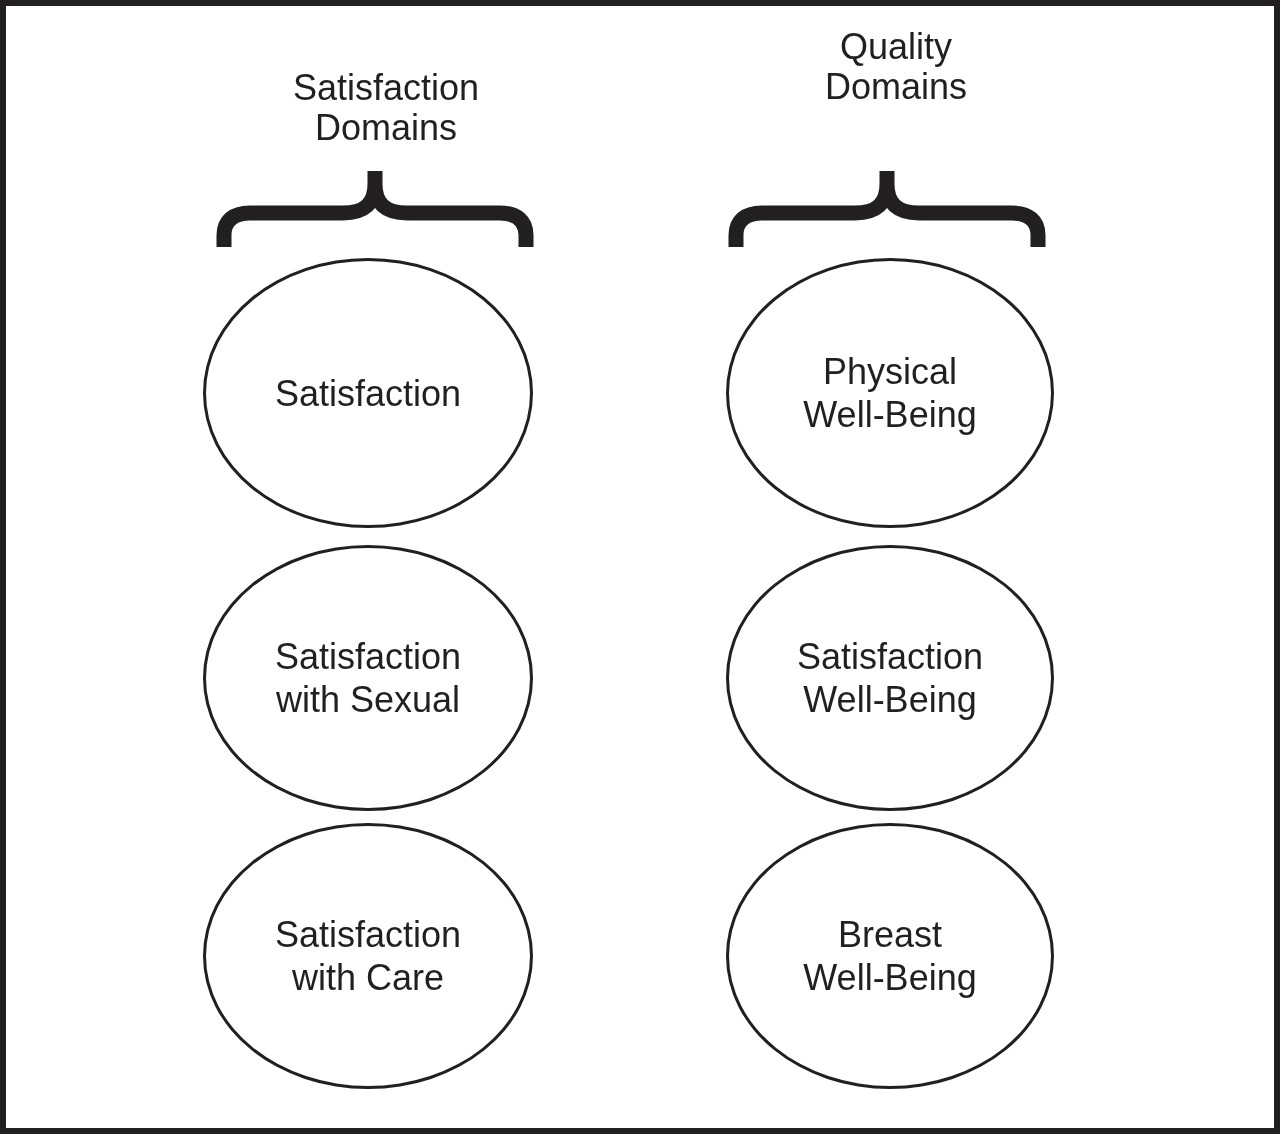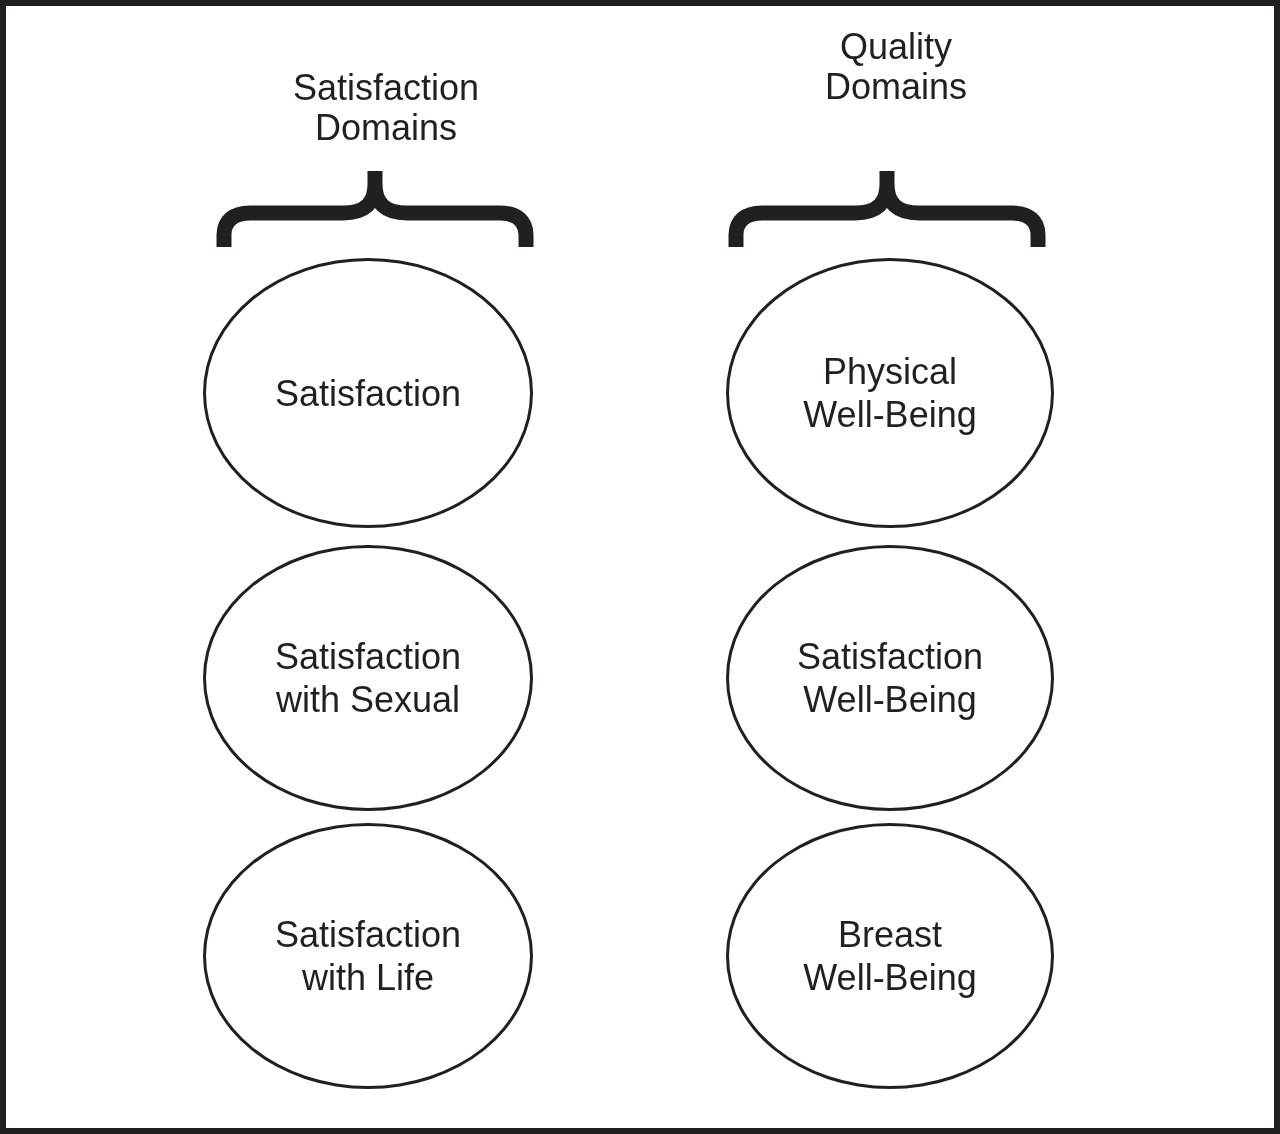--- a/index.html
+++ b/index.html
@@ -78,21 +78,21 @@
     <div>Satisfaction</div>
   </div>
 
   <div class="node col1 row2">
     <div>Satisfaction</div>
     <div>with Sexual</div>
   </div>
 
   <div class="node col1 row3">
     <div>Satisfaction</div>
-    <div>with Life</div>
+    <div>with Care</div>
   </div>
 
   <div class="col-header header-right">
     <div>Quality</div>
     <div>Domains</div>
   </div>
 
   <svg class="brace brace-right" viewBox="0 0 318 80" aria-hidden="true">
     <path d="M8,80 V68 C8,54 17,46 34,46 H127 C149,46 159,36 159,17 V4 M310,80 V68 C310,54 301,46 284,46 H191 C169,46 159,36 159,17 V4" fill="none" stroke="currentColor" stroke-width="15" stroke-linecap="butt"></path>
   </svg>

